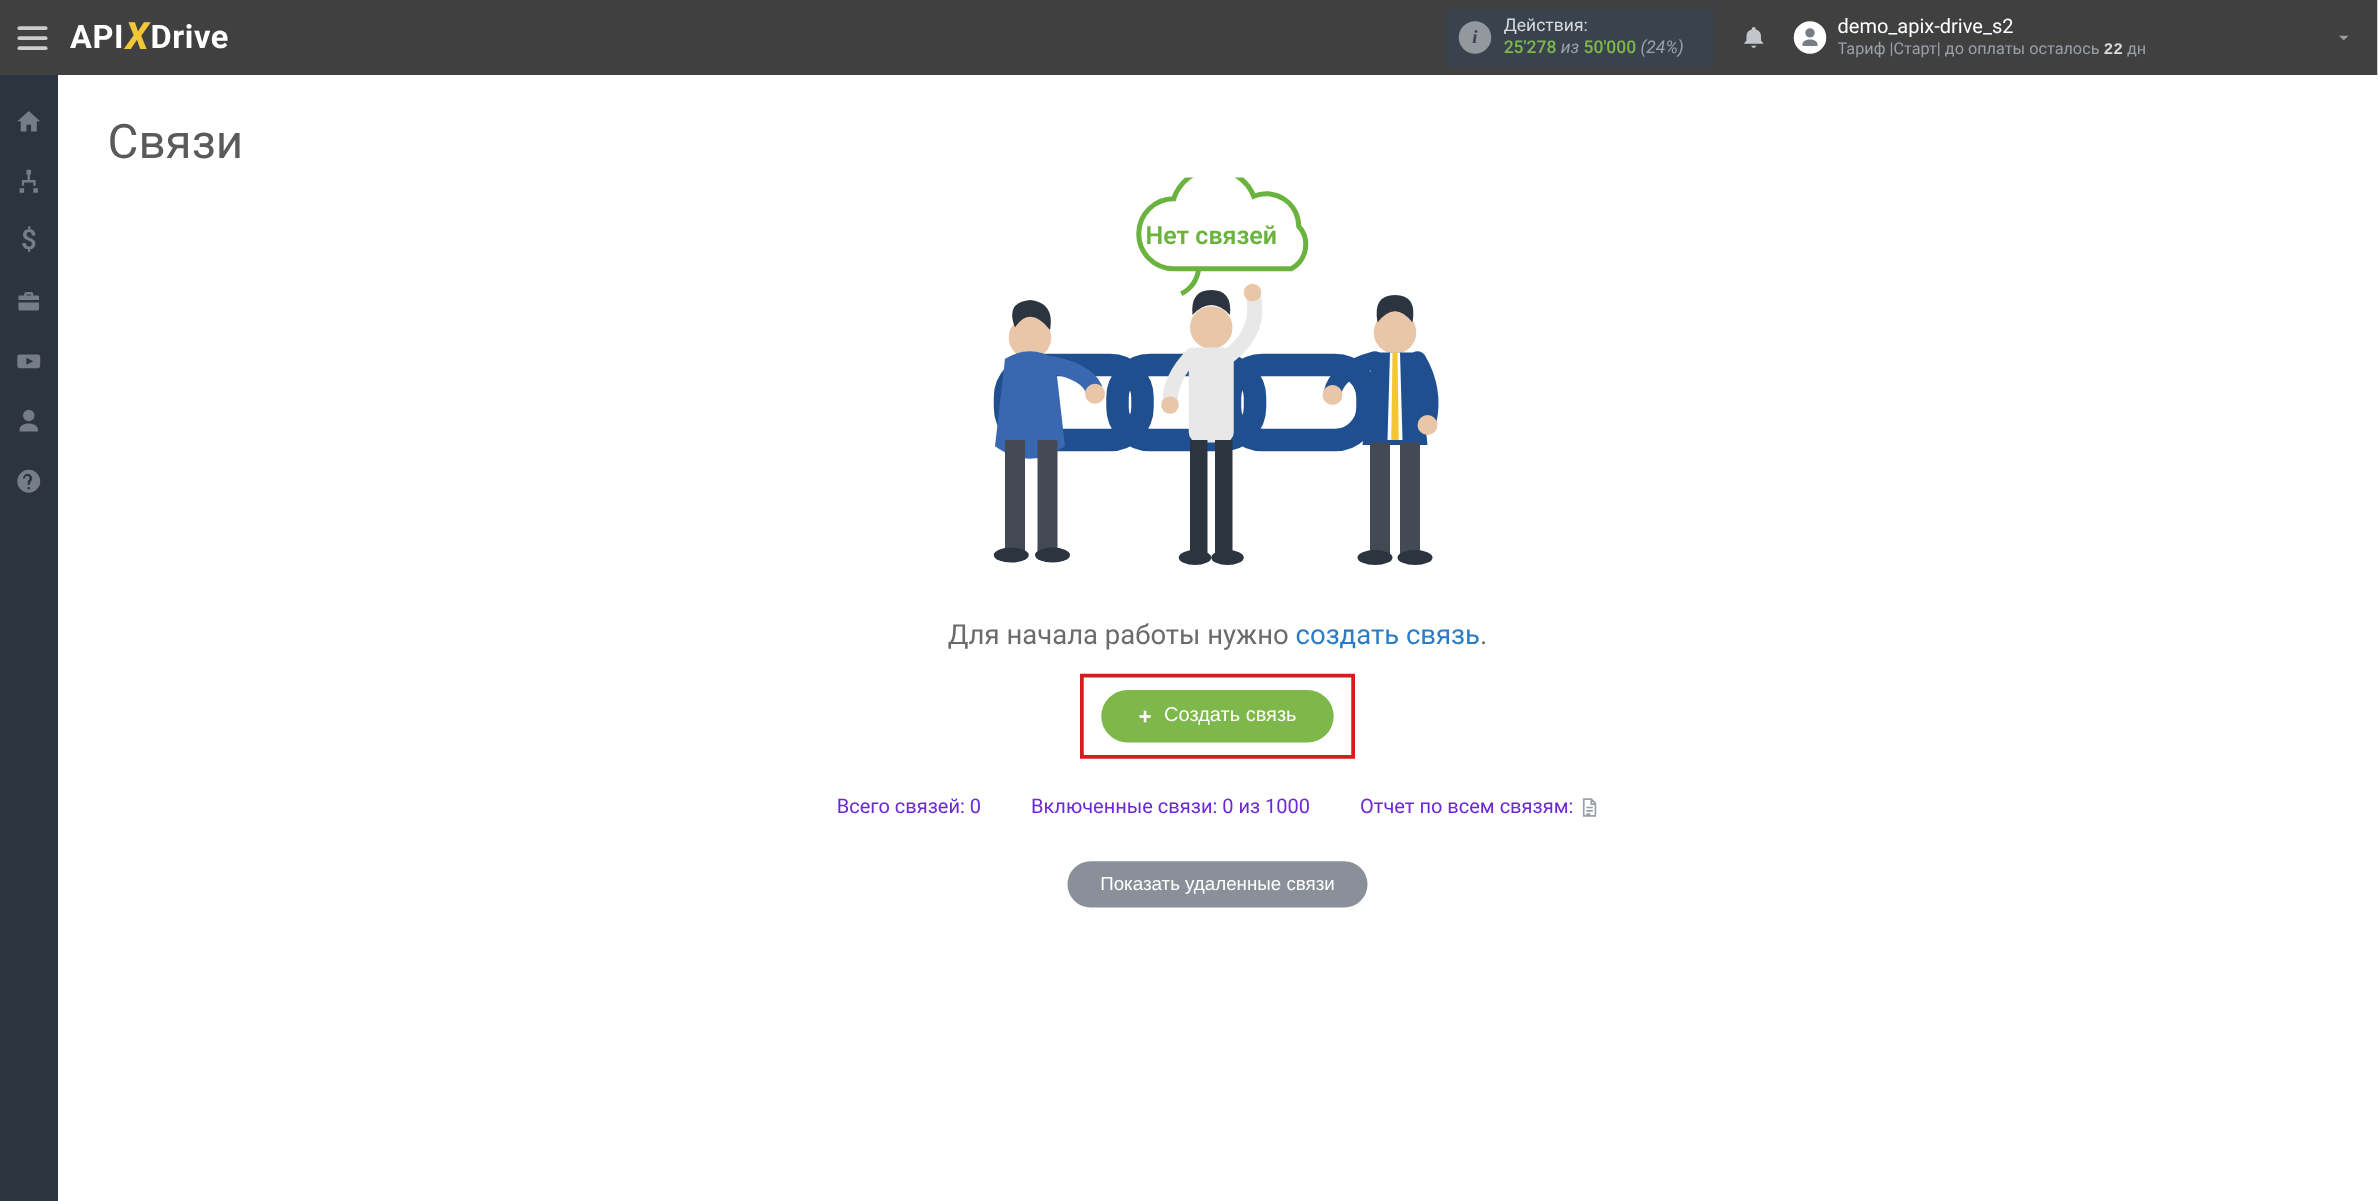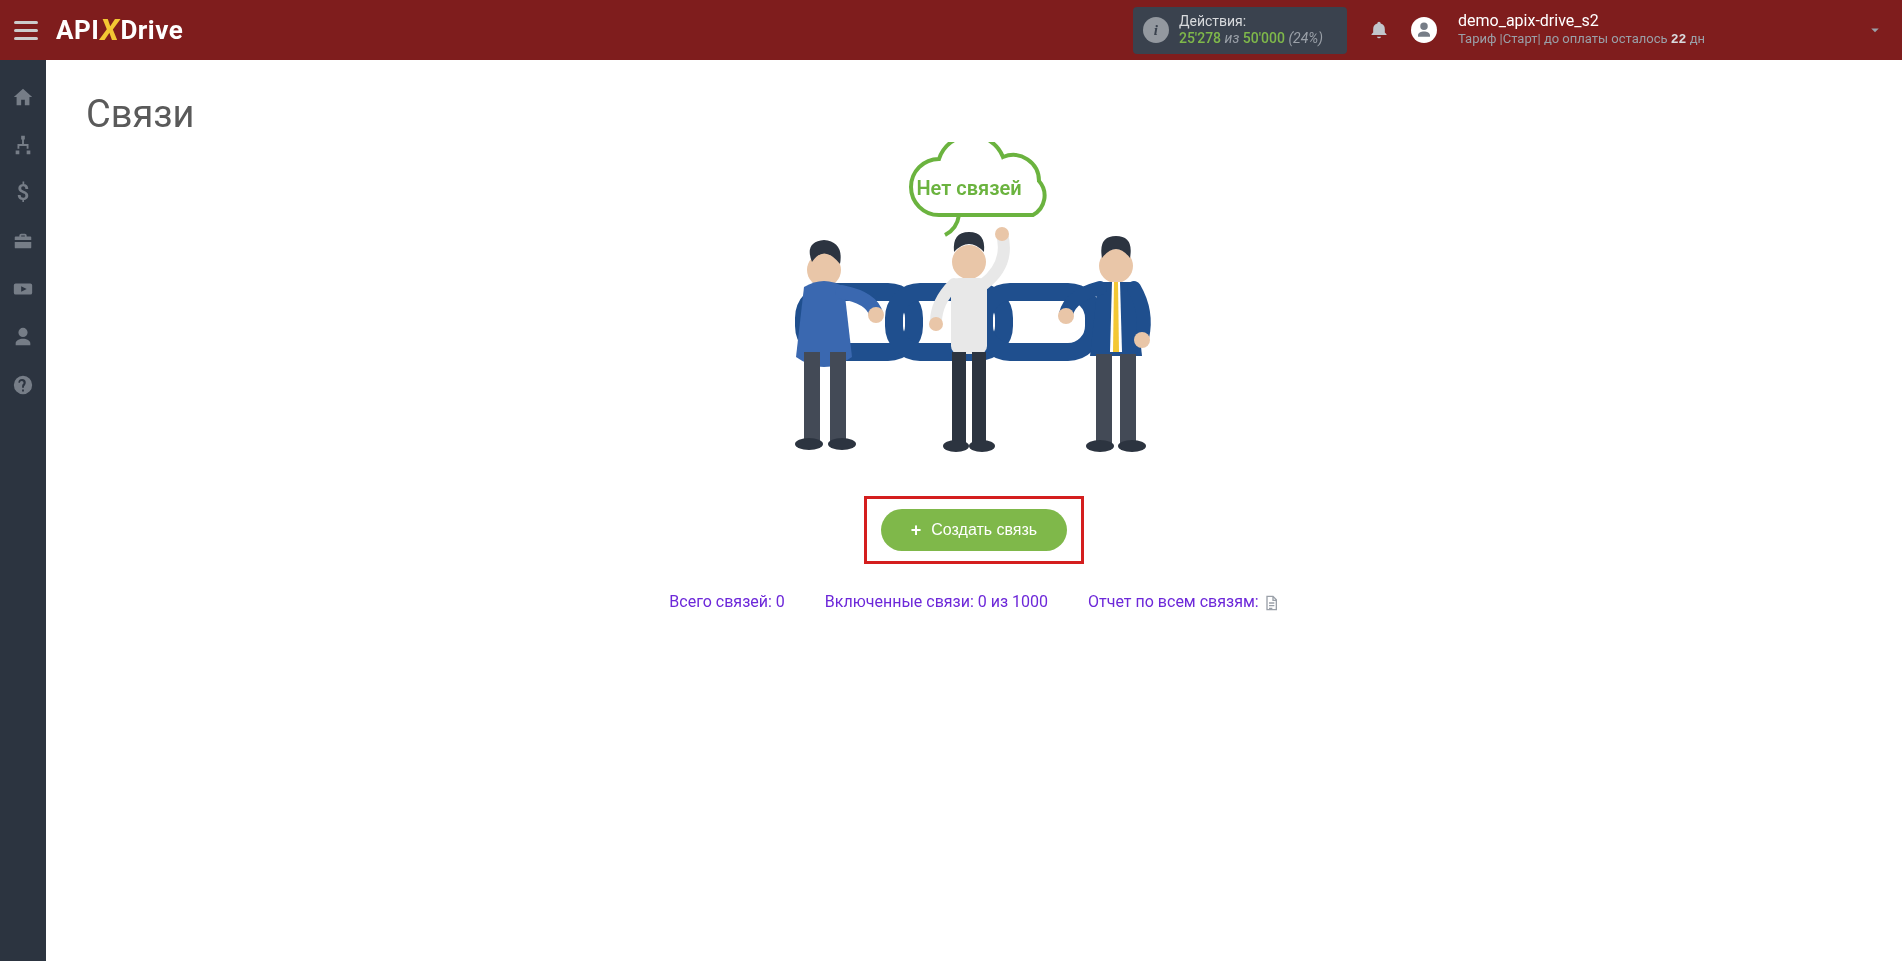--- a/index.html
+++ b/index.html
@@ -5,21 +5,21 @@
   * { box-sizing: border-box; margin: 0; padding: 0; }
   body {
     font-family: -apple-system, BlinkMacSystemFont, "Segoe UI", Roboto, Arial, sans-serif;
     background: #ffffff;
     color: #555;
     overflow-x: hidden;
   }
 
   
   .header {
-    background: #7f1d1d;
+    background: #404040;
     height: 60px;
     display: flex;
     align-items: center;
     padding: 0 10px 0 14px;
     color: #e6e6e6;
     position: relative;
   }
   .hamburger {
     width: 24px; height: 24px; display:flex; flex-direction:column; justify-content:center; gap:5px;
     cursor:pointer;
@@ -50,21 +50,21 @@
     color:#3a424e;font-weight:700;font-family:Georgia,serif;font-style:italic;font-size:15px;
   }
   .actions-text { font-size:14px; line-height:1.25; }
   .actions-text .lbl { color:#d8dadd; }
   .actions-text .num-green { color:#7fb84a; font-weight:500; }
   .actions-text .iz { color:#9aa0a8; font-style:italic; }
   .actions-text .pct { color:#9aa0a8; font-style:italic; }
 
   .bell { width:20px;height:22px; fill:#c2c6cc; cursor:pointer; }
 
-  .user-block { display:flex; align-items:center; gap:21px; cursor:pointer; padding-right:8px;}
+  .user-block { display:flex; align-items:center; gap:9px; cursor:pointer; padding-right:8px;}
   .avatar { width:26px;height:26px;border-radius:50%;background:#ffffff;display:flex;align-items:center;justify-content:center;}
   .avatar svg { width:18px;height:18px;fill:#767d87;}
   .user-text { font-size:14px; line-height:1.3; }
   .user-text .uname { color:#fff; font-size:16px; }
   .user-text .sub { color:#9aa0a8; font-size:13px; }
   .user-text .sub b { color:#d8dadd; font-weight:700;font-family:Liberation Mono, monospace;}
   .caret-down { margin-left:140px; width:18px;height:18px; fill:#9aa0a8;}
 
   
   .sidebar {
@@ -264,20 +264,23 @@
           <ellipse cx="336" cy="304" rx="14" ry="6" fill="#2c3440"></ellipse>
           <ellipse cx="368" cy="304" rx="14" ry="6" fill="#2c3440"></ellipse>
           <path d="M336 146 q-30 8 -34 26" stroke="#1f4f8e" stroke-width="14" fill="none" stroke-linecap="round"></path>
           <circle cx="302" cy="174" r="8" fill="#e9c6a8"></circle>
           <path d="M370 146 q14 24 8 50" stroke="#1f4f8e" stroke-width="14" fill="none" stroke-linecap="round"></path>
           <circle cx="378" cy="198" r="8" fill="#e9c6a8"></circle>
         </g>
       </svg>
     </div>
 
+    <div class="prompt-line">
+      <span>Для начала работы нужно </span><a href="#">создать связь</a><span>.</span>
+    </div>
 
     <div class="create-btn-frame">
       <button class="create-btn">
         <span class="plus">+</span>
         <span>Создать связь</span>
       </button>
     </div>
 
     <div class="stats-row">
       <div>
@@ -287,15 +290,16 @@
         <span>Включенные связи: </span><span>0 из 1000</span>
       </div>
       <div>
         <span>Отчет по всем связям: </span>
         <svg class="doc-icon" viewBox="0 0 24 24">
             <path d="M6 2h9l5 5v15H6zM15 3v5h5M9 12h8M9 16h8M9 20h5" fill="none" stroke="#9aa0a8" stroke-width="2"></path>
           </svg>
       </div>
     </div>
 
+    <button class="show-deleted">Показать удаленные связи</button>
 
   </div>
 </div>
 
 </body></html>

